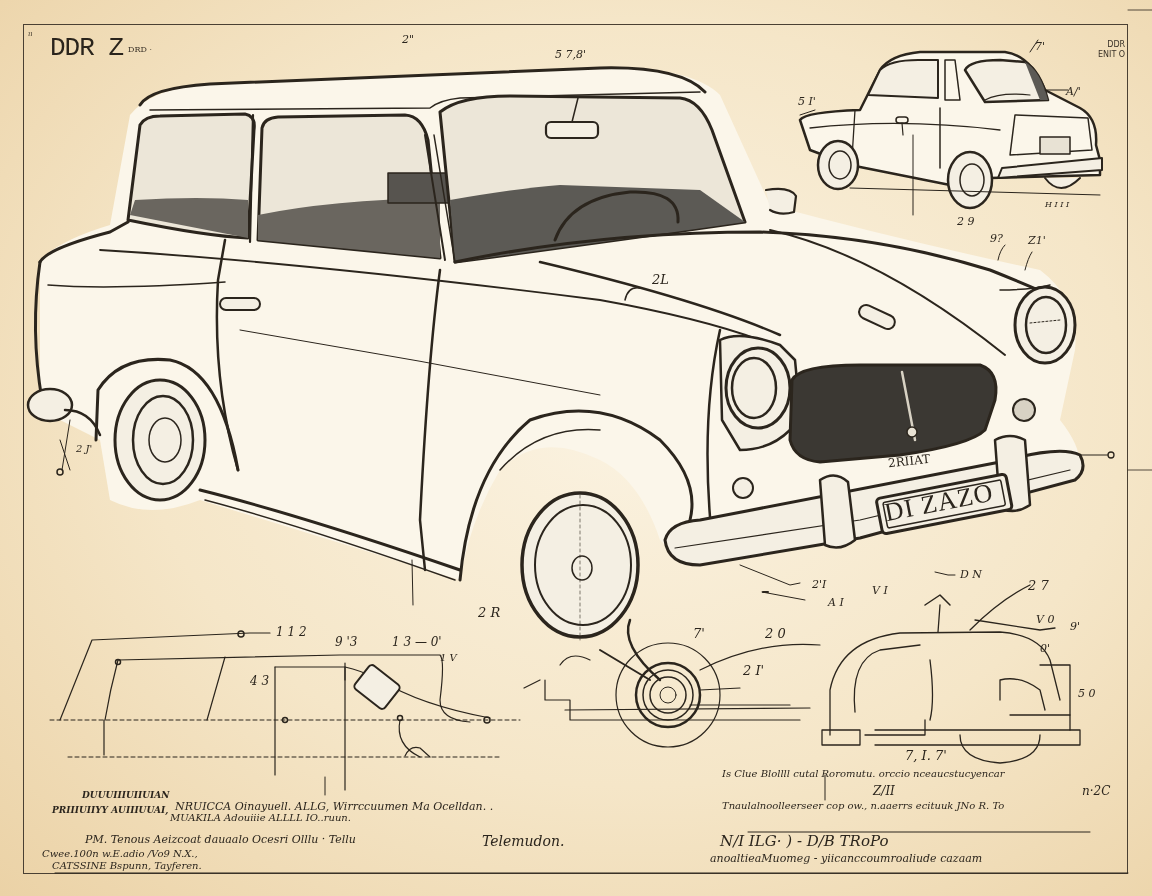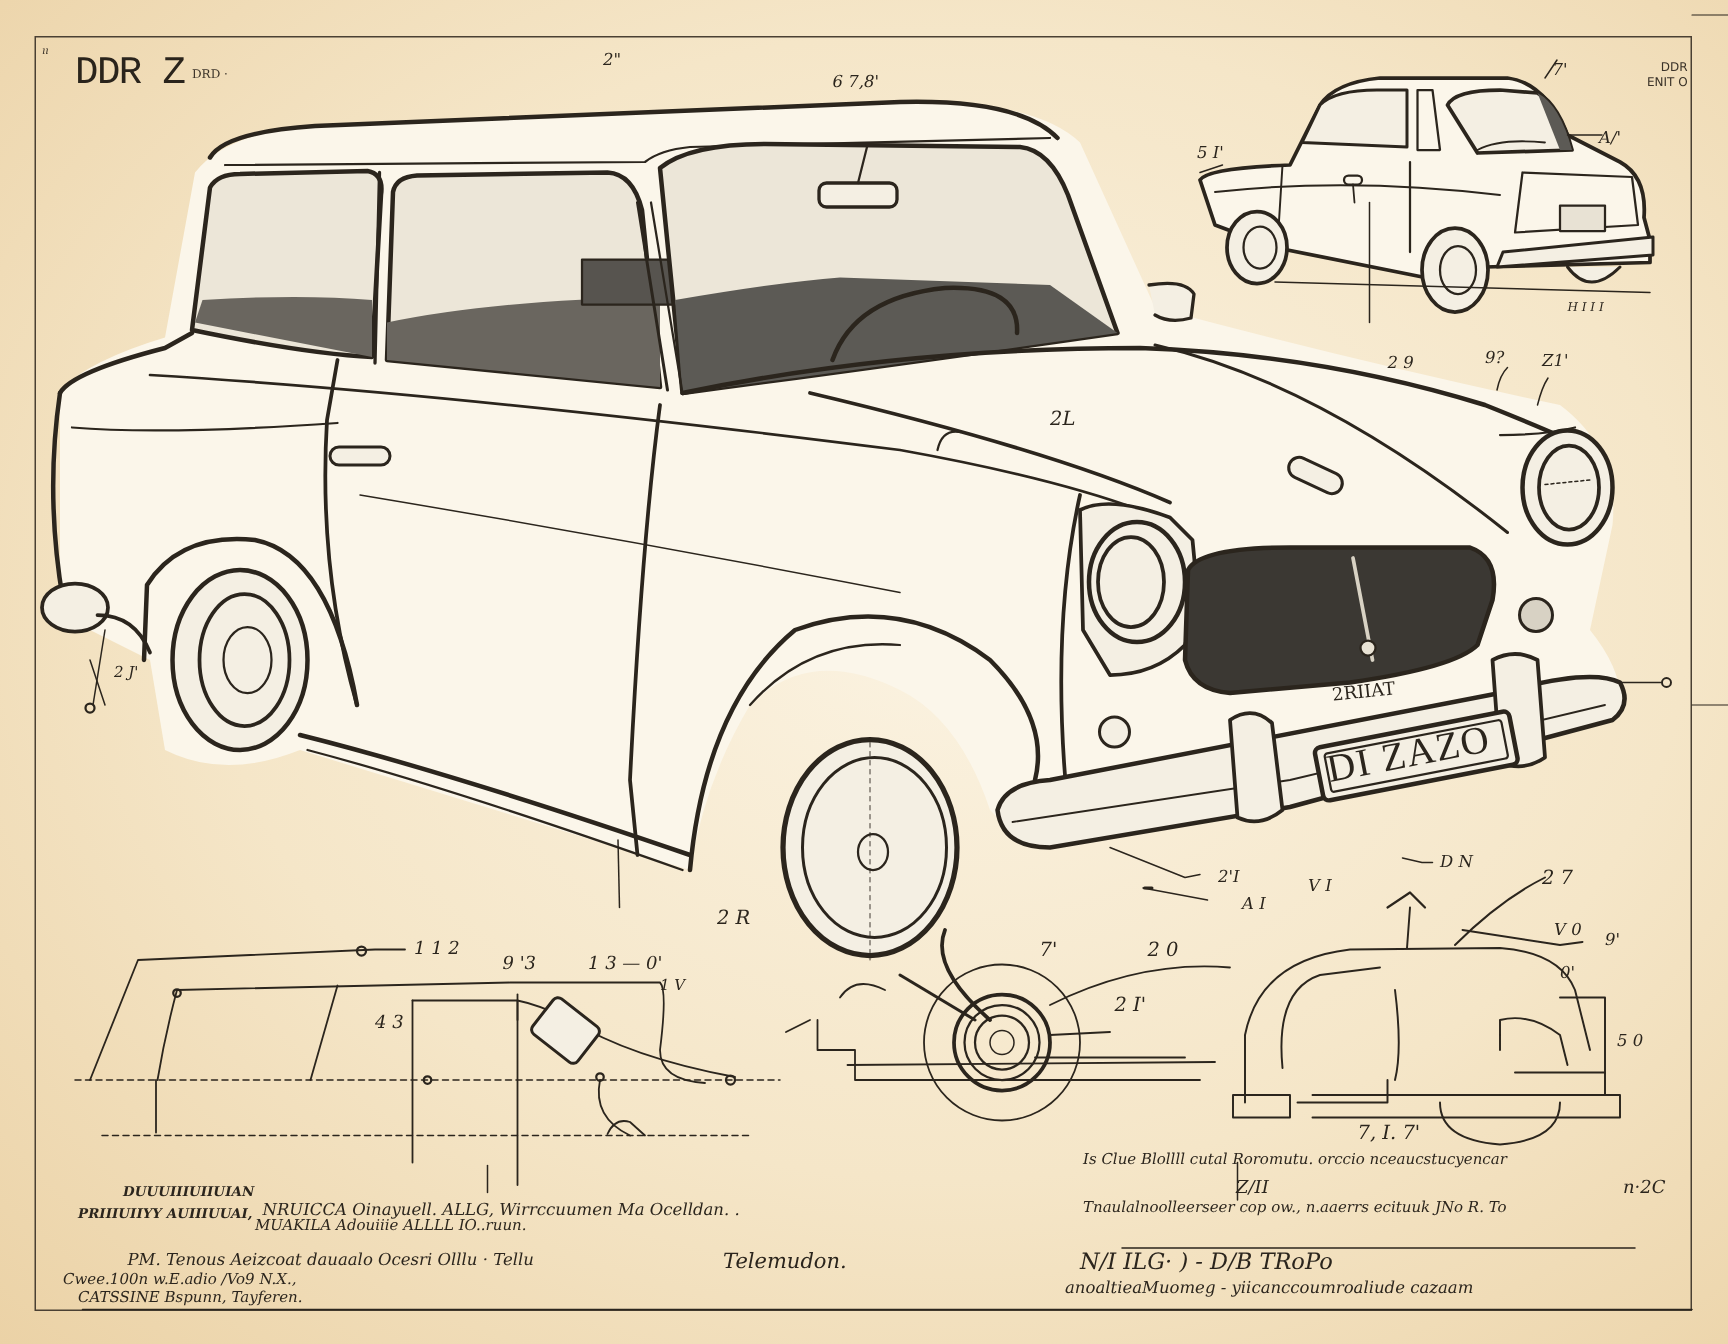--- a/index.html
+++ b/index.html
@@ -236,27 +236,27 @@
     <line x1="55" y1="873" x2="1128" y2="873" stroke-width="1"></line>
     <line x1="748" y1="832" x2="1090" y2="832" stroke-width="1"></line>
     <line x1="825" y1="775" x2="825" y2="800" stroke-width="1"></line>
     <line x1="325" y1="777" x2="325" y2="795" stroke-width="1"></line>
   </svg>
 
   <div class="lbl" style="left:884px;top:488px;font-size:26px;font-style:normal;font-family:'Liberation Serif',serif;transform:rotate(-11deg);letter-spacing:1px;">DI ZAZO</div>
   <div class="lbl" style="left:888px;top:454px;font-size:12px;font-style:normal;transform:rotate(-6deg);">2RIIAT</div>
 
   <div class="lbl" style="left:402px;top:33px;">2"</div>
-  <div class="lbl" style="left:555px;top:48px;">6 7,8'</div>
+  <div class="lbl" style="left:555px;top:48px;">5 7,8'</div>
   <div class="lbl" style="left:798px;top:95px;">5 I'</div>
   <div class="lbl" style="left:1035px;top:40px;">7'</div>
   <div class="lbl" style="left:1066px;top:85px;">A/'</div>
-  <div class="lbl" style="left:925px;top:215px;margin-top:20px;">2 9</div>
+  <div class="lbl" style="left:957px;top:215px;">2 9</div>
   <div class="lbl" style="left:1045px;top:200px;font-size:8px;">H I I I</div>
-  <div class="lbl" style="left:652px;top:272px;font-size:13px;margin-left:48px;">2L</div>
+  <div class="lbl" style="left:652px;top:272px;font-size:13px;">2L</div>
   <div class="lbl" style="left:990px;top:232px;">9?</div>
   <div class="lbl" style="left:1028px;top:234px;">Z1'</div>
   <div class="lbl" style="left:812px;top:578px;">2'I</div>
   <div class="lbl" style="left:828px;top:596px;">A I</div>
   <div class="lbl" style="left:872px;top:584px;">V I</div>
   <div class="lbl" style="left:960px;top:568px;">D N</div>
   <div class="lbl" style="left:1028px;top:578px;font-size:13px;">2 7</div>
   <div class="lbl" style="left:1036px;top:613px;">V 0</div>
   <div class="lbl" style="left:1070px;top:620px;">9'</div>
   <div class="lbl" style="left:1040px;top:642px;">0'</div>
@@ -278,20 +278,20 @@
     <div class="notes" style="left:52px;top:805px;font-size:9px;font-weight:bold;">PRIIIUIIYY AUIIIUUAI,</div>
     <div class="notes" style="left:175px;top:800px;font-size:11px;">NRUICCA Oinayuell. ALLG, Wirrccuumen Ma Ocelldan. .</div>
     <div class="notes" style="left:170px;top:812px;font-size:10px;">MUAKILA Adouiiie   ALLLL IO..ruun.</div>
     <div class="notes" style="left:85px;top:833px;font-size:11px;">PM. Tenous Aeizcoat dauaalo Ocesri Olllu · Tellu</div>
     <div class="notes" style="left:482px;top:833px;font-size:14px;">Telemudon.</div>
     <div class="notes" style="left:42px;top:848px;font-size:10px;text-align:right;">Cwee.100n w.E.adio /Vo9 N.X.,</div>
     <div class="notes" style="left:52px;top:860px;font-size:10px;text-align:center;">CATSSINE Bspunn, Tayferen.</div>
   </div>
 
   <div class="notes">
-    <div class="notes" style="left:824px;top:784px;font-size:12px;">Z/II</div>
+    <div class="notes" style="left:873px;top:784px;font-size:12px;">Z/II</div>
     <div class="notes" style="left:1082px;top:784px;font-size:12px;">n·2C</div>
     <div class="notes" style="left:722px;top:800px;font-size:10px;">Tnaulalnoolleerseer cop ow., n.aaerrs ecituuk  JNo R. To</div>
     <div class="notes" style="left:722px;top:768px;font-size:10px;text-align:center;">Is Clue Blollll  cutal Roromutu. orccio nceaucstucyencar</div>
     <div class="notes" style="left:720px;top:832px;font-size:15px;">N/I  ILG· ) - D/B TRoPo</div>
     <div class="notes" style="left:710px;top:852px;font-size:11px;">anoaltieaMuomeg - yiicanccoumroaliude cazaam</div>
   </div>
 </div>
 
 </body></html>

